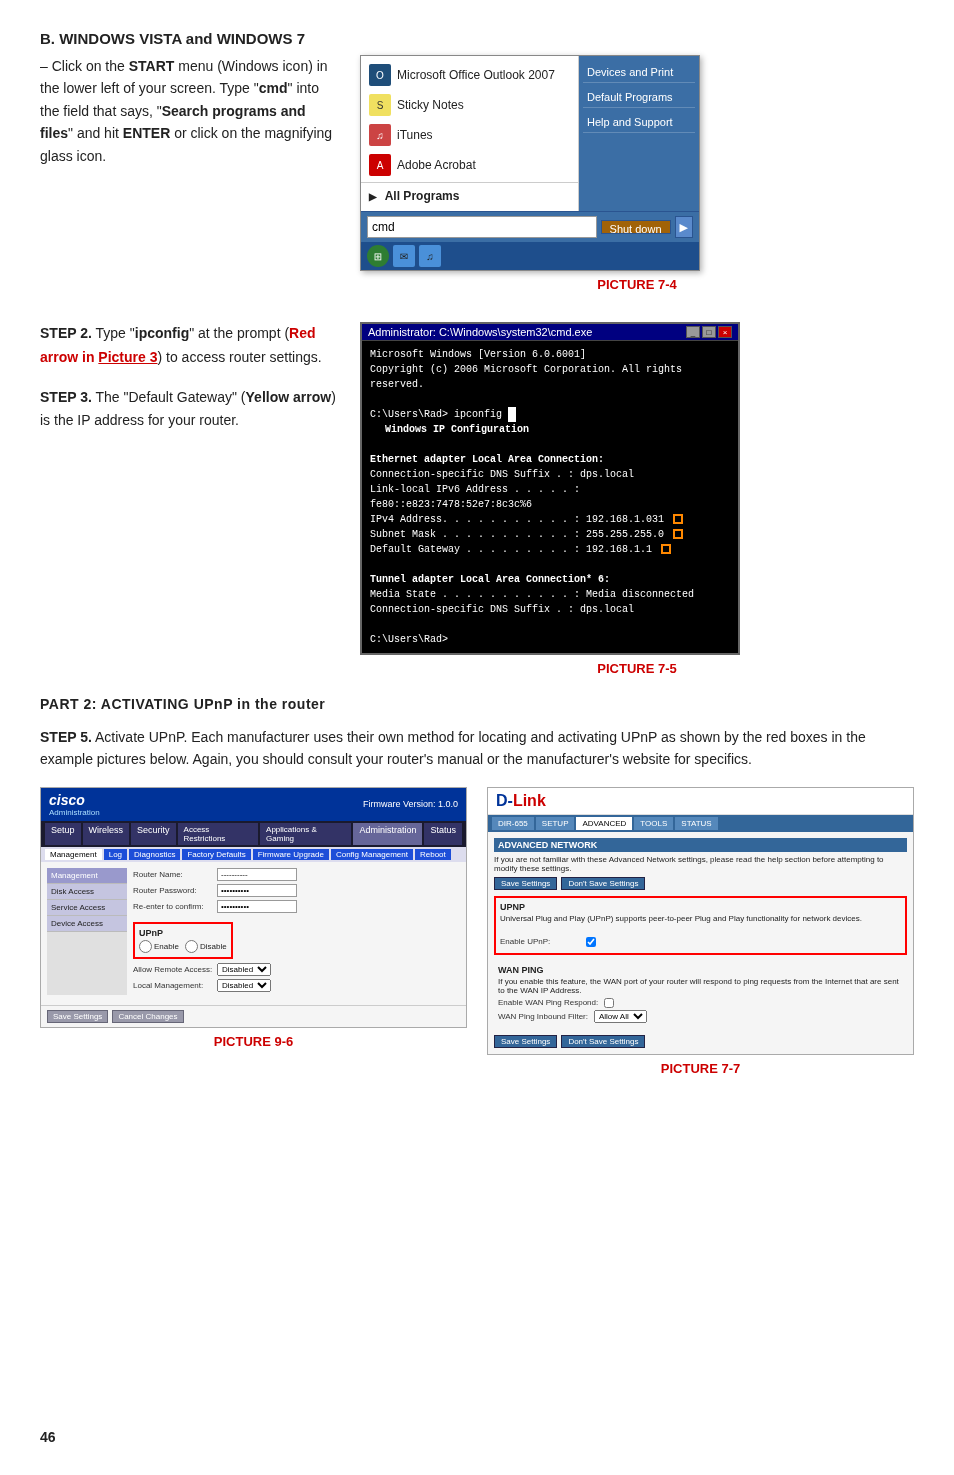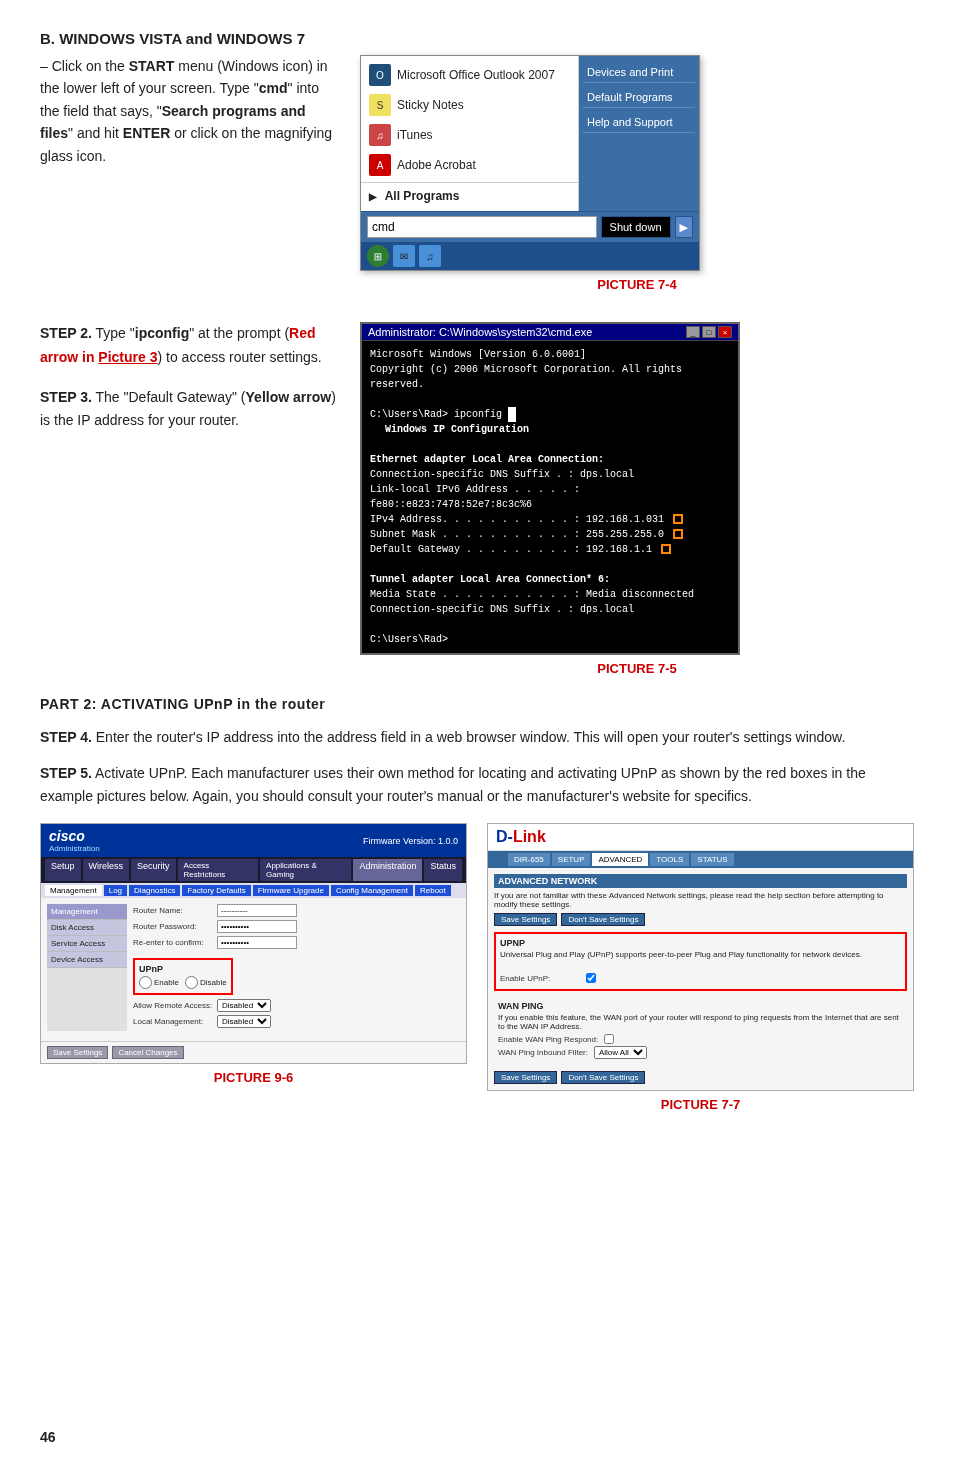--- a/index.html
+++ b/index.html
@@ -103,27 +103,27 @@
     }
     .cmd-input {
       flex: 1;
       background: #fff;
       border: 1px solid #999;
       padding: 2px 4px;
       font-size: 12px;
       height: 22px;
     }
     .shutdown-btn {
-      background: #000000;
+      background: #a16207;
       color: #fff;
       border: 1px solid #2a5490;
       padding: 2px 8px;
       font-size: 11px;
       cursor: pointer;
-      height: 22px;
+      height: 14px;
     }
     .shutdown-arrow {
       background: #5a8acc;
       color: #fff;
       border: 1px solid #2a5490;
       padding: 2px 4px;
       font-size: 11px;
       cursor: pointer;
       height: 22px;
     }
@@ -357,21 +357,21 @@
     .dlink-logo {
       font-weight: 900;
       font-size: 16px;
       color: #003399;
     }
     .dlink-logo span { color: #cc0000; }
     .dlink-nav {
       background: #336699;
       display: flex;
       gap: 2px;
-      padding: 2px 20px;
+      padding: 2px 4px;
     }
     .dlink-nav-item {
       background: #5588bb;
       color: #fff;
       padding: 2px 6px;
       font-size: 8px;
       cursor: pointer;
     }
     .dlink-nav-item.active { background: #fff; color: #000; }
     .dlink-content {
@@ -535,24 +535,20 @@
         <div>C:\Users\Rad&gt;</div>
       </div>
     </div>
     <div class="picture-label">PICTURE 7-5</div>
   </div>
 </div>
 
 <div>
   <div class="part2-title">PART 2: ACTIVATING UPnP in the router</div>
 
-  <div class="step-item">
-    <b><span>STEP 4.</span></b>
-    <span>Enter the router's IP address into the address field in a web browser window. This will open your router's settings window.</span>
-  </div>
 
   <div class="step-item">
     <b><span>STEP 5.</span></b>
     <span>Activate UPnP. Each manufacturer uses their own method for locating and activating UPnP as shown by the red boxes in the example pictures below. Again, you should consult your router's manual or the manufacturer's website for specifics.</span>
   </div>
 </div>
 
 <div class="bottom-section">
 
   <div class="bottom-img-block">

